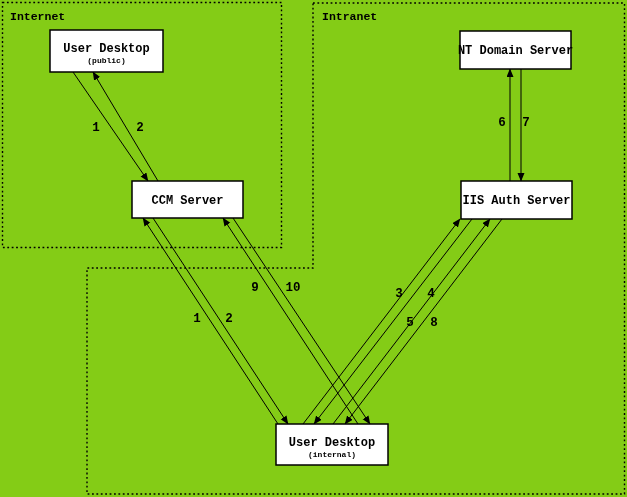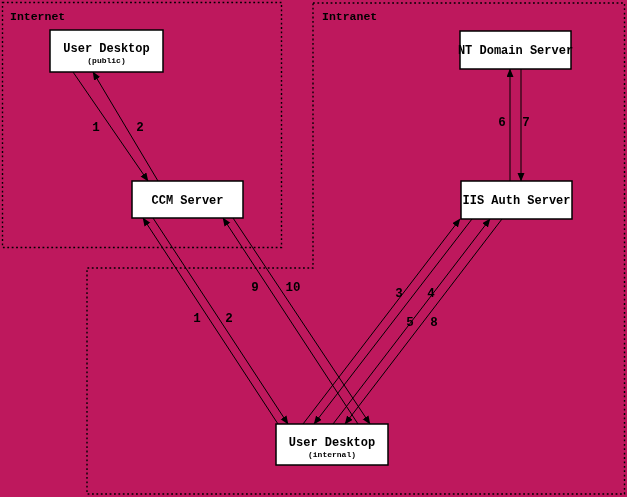--- a/index.html
+++ b/index.html
@@ -1,17 +1,17 @@
 <!DOCTYPE html>
 <html><head>
 <meta charset="utf-8">
 <style>
   html,body{margin:0;padding:0;background:#e8e8e8;}
   #stage{
-    position:relative;width:627px;height:497px;background:#be185d;
+    position:relative;width:627px;height:497px;background:#84cc16;
     font-family:"Liberation Mono","DejaVu Sans Mono",monospace;
     overflow:hidden;
   }
   svg{position:absolute;left:0;top:0;}
   .region{fill:none;stroke:#000;stroke-width:1.4;stroke-dasharray:1.8 2.6;}
   .region-label{font:bold 11.5px "Liberation Mono","DejaVu Sans Mono",monospace;fill:#000;}
   .node-box{fill:#fff;stroke:#000;stroke-width:1.5;}
   .node-title{font:bold 12px "Liberation Mono","DejaVu Sans Mono",monospace;fill:#000;text-anchor:middle;}
   .node-subtitle{font:bold 8px "Liberation Mono","DejaVu Sans Mono",monospace;fill:#000;text-anchor:middle;}
   .edge{stroke:#000;stroke-width:1;fill:none;}

